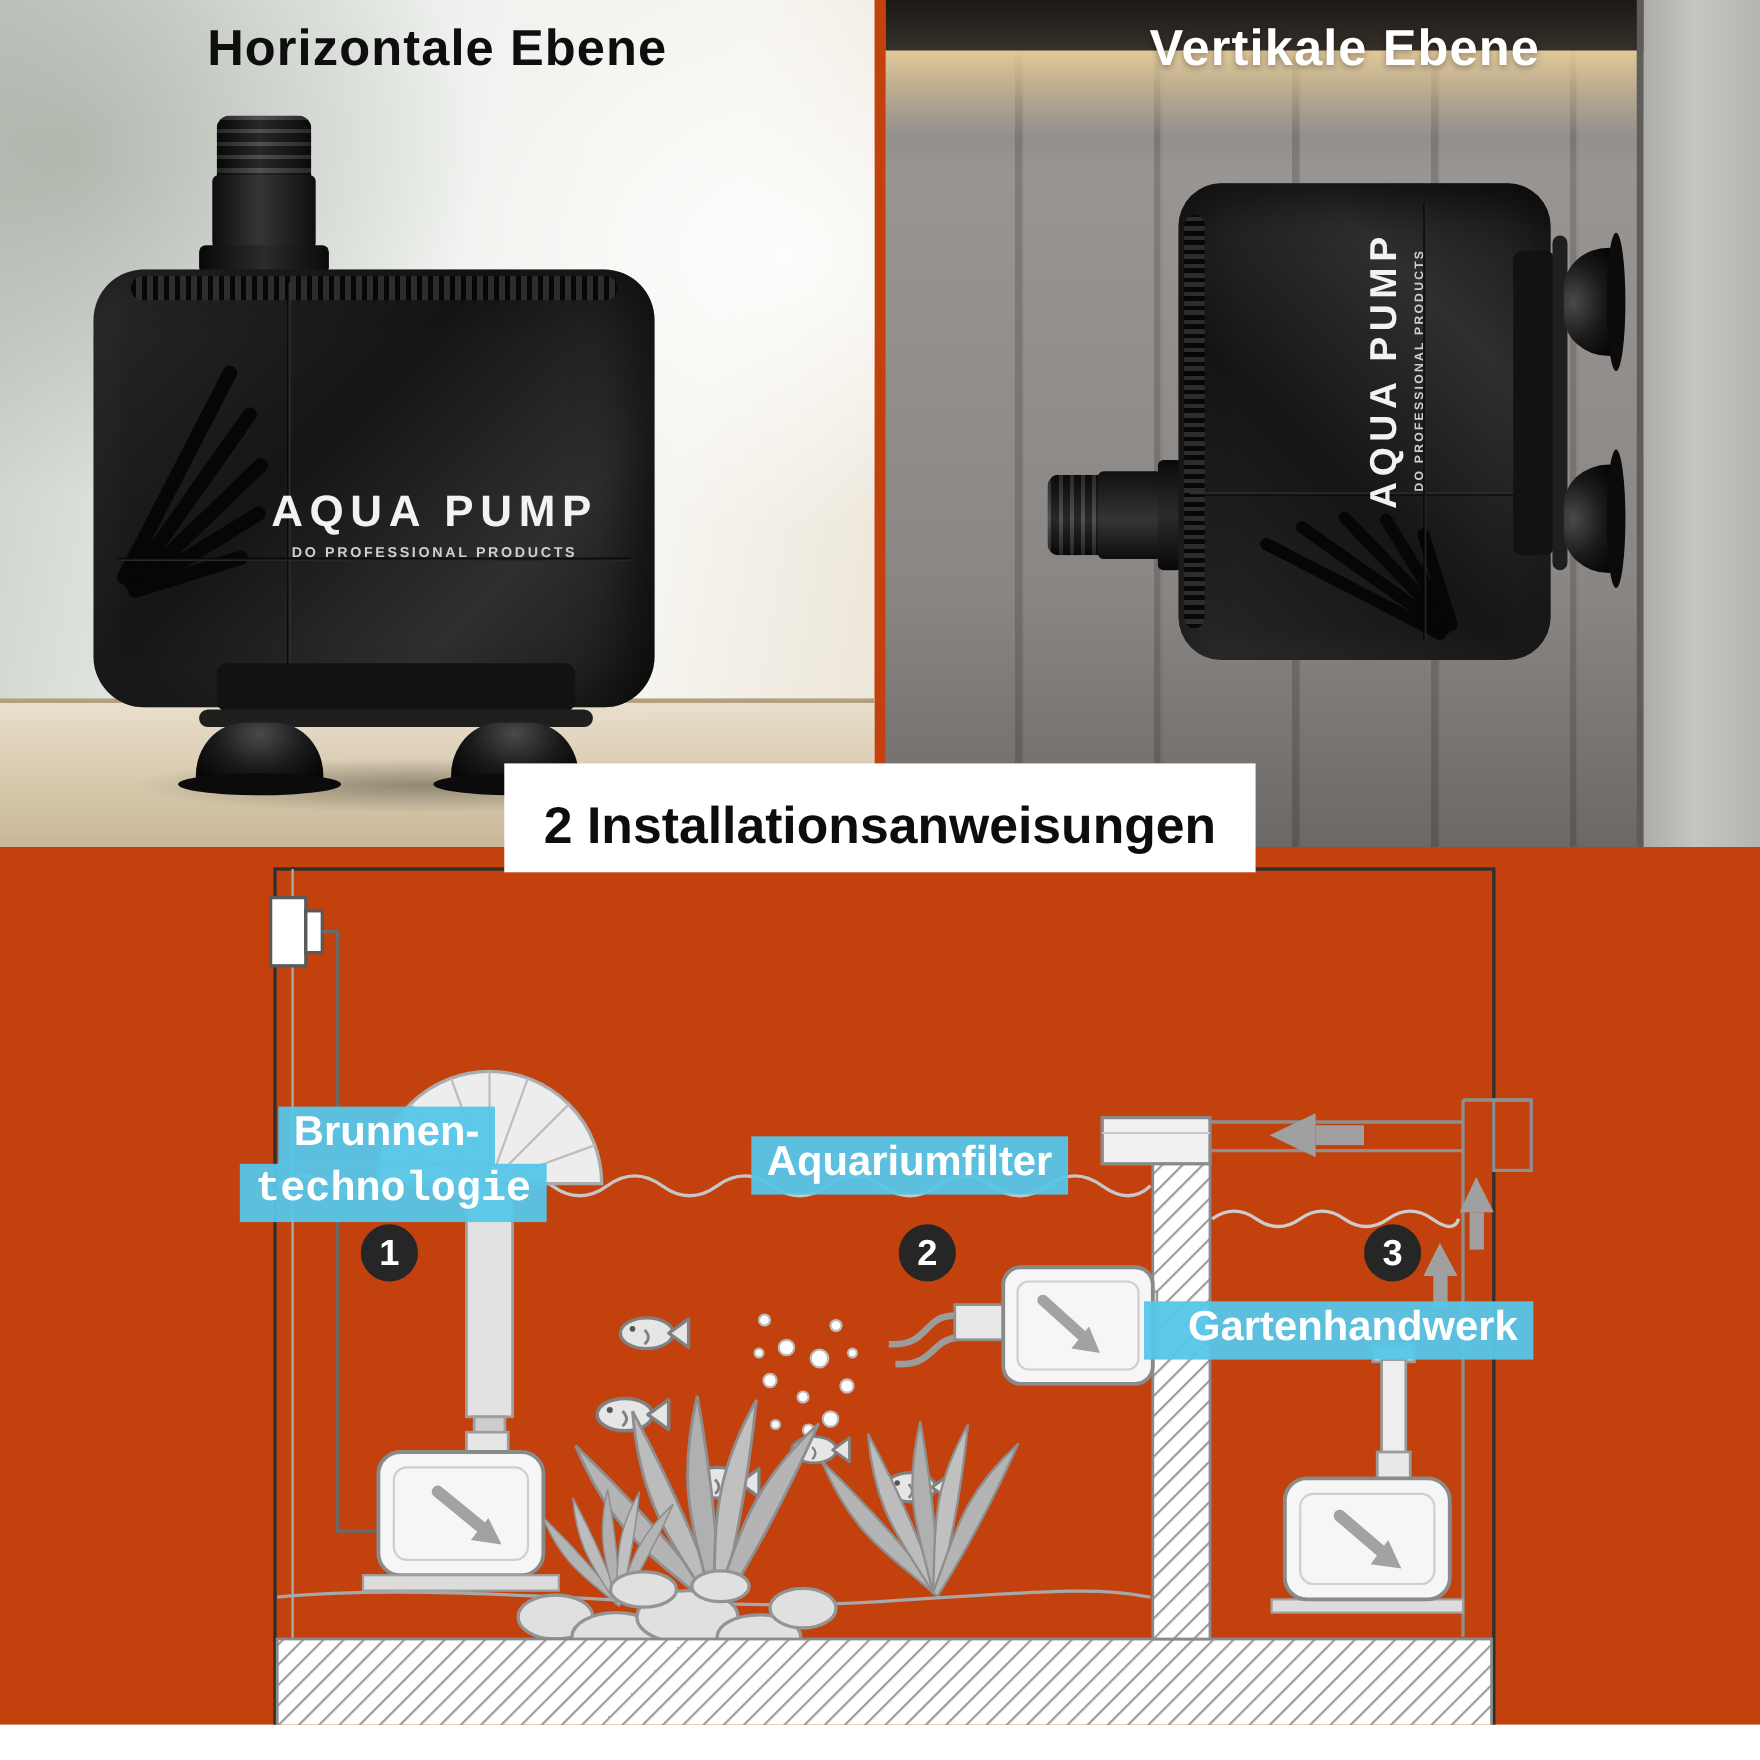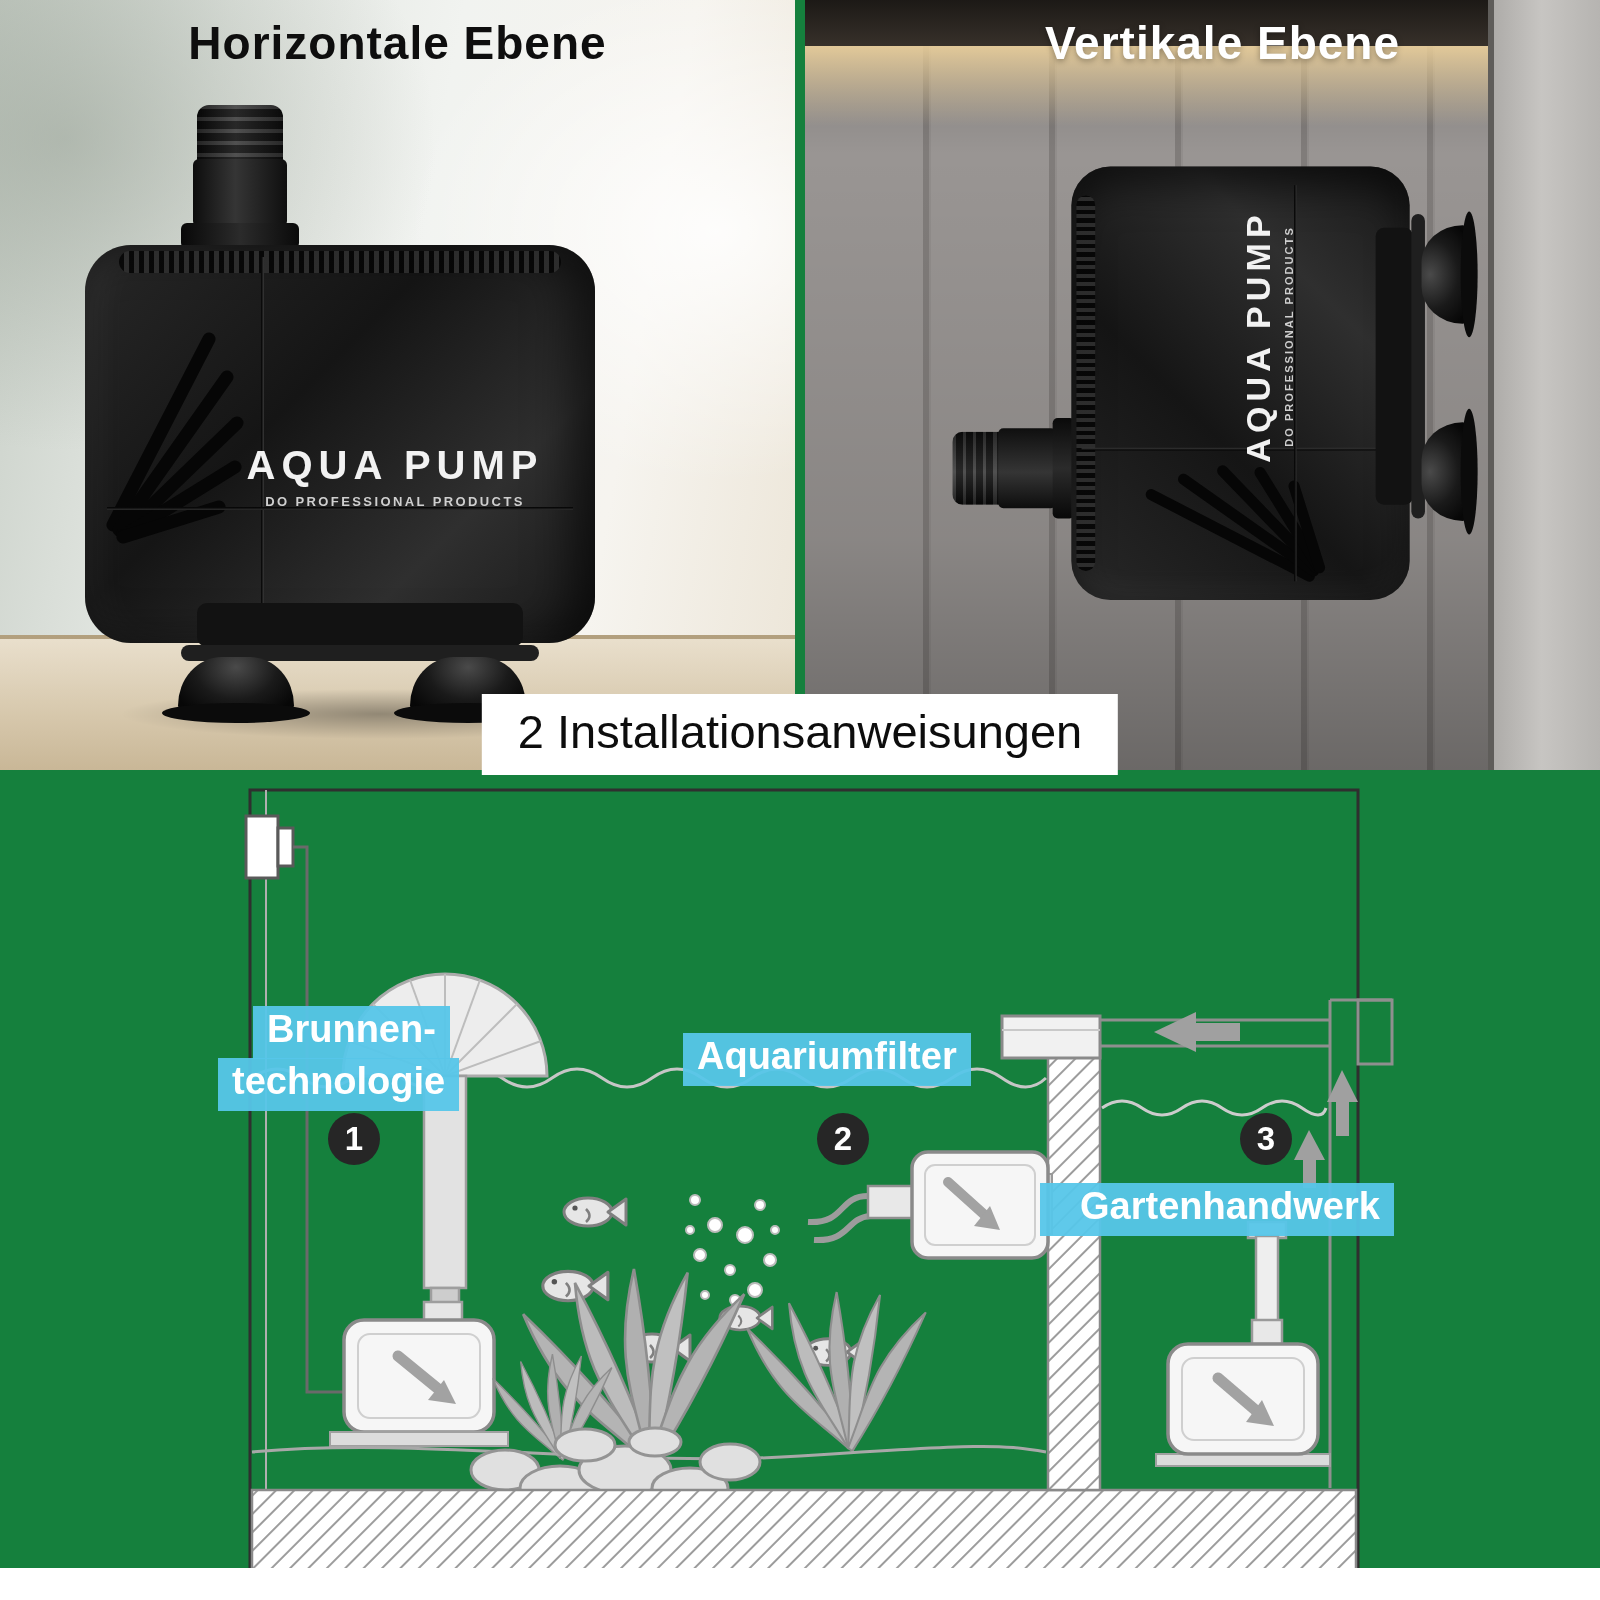--- a/index.html
+++ b/index.html
@@ -1,18 +1,18 @@
 <!DOCTYPE html>
 <html><head>
 <meta charset="utf-8">
 <style>
   html,body{margin:0;padding:0;background:#ffffff;}
   *{box-sizing:border-box;}
   .stage{
-    position:relative;width:1600px;height:1568px;overflow:hidden;background:#15803d;
+    position:relative;width:1600px;height:1568px;overflow:hidden;background:#c2410c;
     font-family:"Liberation Sans",sans-serif;
   }
   
   .panel{position:absolute;top:0;height:770px;overflow:hidden;}
   .panel-left{left:0;width:795px;
     background:
       radial-gradient(ellipse 620px 520px at 8% 18%, rgba(148,158,146,.55), transparent 60%),
       radial-gradient(ellipse 520px 420px at 90% 30%, rgba(255,255,255,.85), transparent 60%),
       linear-gradient(100deg,#c8cfc7 0%,#e2e6e1 25%,#f1f3f0 50%,#f6f4ef 75%,#ece5d7 100%);
   }
@@ -66,21 +66,21 @@
   .base2{position:absolute;left:96px;top:540px;width:358px;height:16px;border-radius:8px;background:#1f1f1f;}
   .cup{position:absolute;width:150px;text-align:center;}
   .cup1{left:76px;top:552px;}
   .cup2{left:308px;top:552px;}
   .cup-dome{margin:0 auto;width:116px;height:56px;
     background:radial-gradient(ellipse at 50% 18%, #4a4a4a, #1a1a1a 50%, #070707 85%);
     border-radius:58px 58px 14px 14px / 64px 64px 10px 10px;}
   .cup-flare{width:148px;height:20px;background:#0b0b0b;border-radius:50%;margin:-10px auto 0;}
   
   .banner{position:absolute;top:694px;left:50%;transform:translateX(-50%);z-index:6;
-    background:#ffffff;padding:10px 36px 16px;font-size:47px;font-weight:normal;color:#0d0d0d;
+    background:#ffffff;padding:28px 36px 16px;font-size:47px;font-weight:bold;color:#0d0d0d;
     white-space:nowrap;}
   
   .diagram{position:absolute;left:0;top:772px;width:1600px;height:828px;z-index:2;}
   .dlabel{position:absolute;z-index:6;background:rgba(86,198,233,.95);color:#ffffff;
     font-weight:bold;font-size:38px;line-height:1.05;padding:4px 14px 9px;white-space:nowrap;}
   .marker{position:absolute;z-index:6;width:52px;height:52px;border-radius:50%;background:#262626;
     color:#ffffff;font-size:33px;font-weight:bold;display:flex;align-items:center;justify-content:center;}
 </style>
 </head>
 <body>
@@ -302,21 +302,21 @@
       <rect x="1252" y="1320" width="30" height="24" fill="#e8e8e8" stroke="#9a9a9a" stroke-width="2.5"></rect>
       <rect x="1156" y="1454" width="174" height="12" fill="#dcdcdc" stroke="#a0a0a0" stroke-width="2"></rect>
       <rect x="1168" y="1344" width="150" height="110" rx="20" fill="#f6f6f6" stroke="#8a8a8a" stroke-width="3.5"></rect>
       <rect x="1182" y="1358" width="122" height="82" rx="12" fill="none" stroke="#cfcfcf" stroke-width="2"></rect>
       <path d="M 1218 1378 L 1260 1414" stroke="#a2a2a2" stroke-width="11" stroke-linecap="round"></path>
       <polygon points="1274,1426 1246,1422 1262,1400" fill="#a2a2a2"></polygon>
     </g>
   </svg>
 
   <div class="dlabel" style="left:253px;top:1006px;">Brunnen-</div>
-  <div class="dlabel" style="left:218px;top:1058px;">technologie</div>
+  <div class="dlabel" style="left:218px;top:1058px;font-family:Liberation Mono, monospace;">technologie</div>
   <div class="dlabel" style="left:683px;top:1033px;text-align:right;">Aquariumfilter</div>
   <div class="dlabel" style="left:1040px;top:1183px;padding-left:40px;">Gartenhandwerk</div>
 
   <div class="marker" style="left:328px;top:1113px;">1</div>
   <div class="marker" style="left:817px;top:1113px;">2</div>
   <div class="marker" style="left:1240px;top:1113px;">3</div>
 
 </div>
 
 </body></html>

